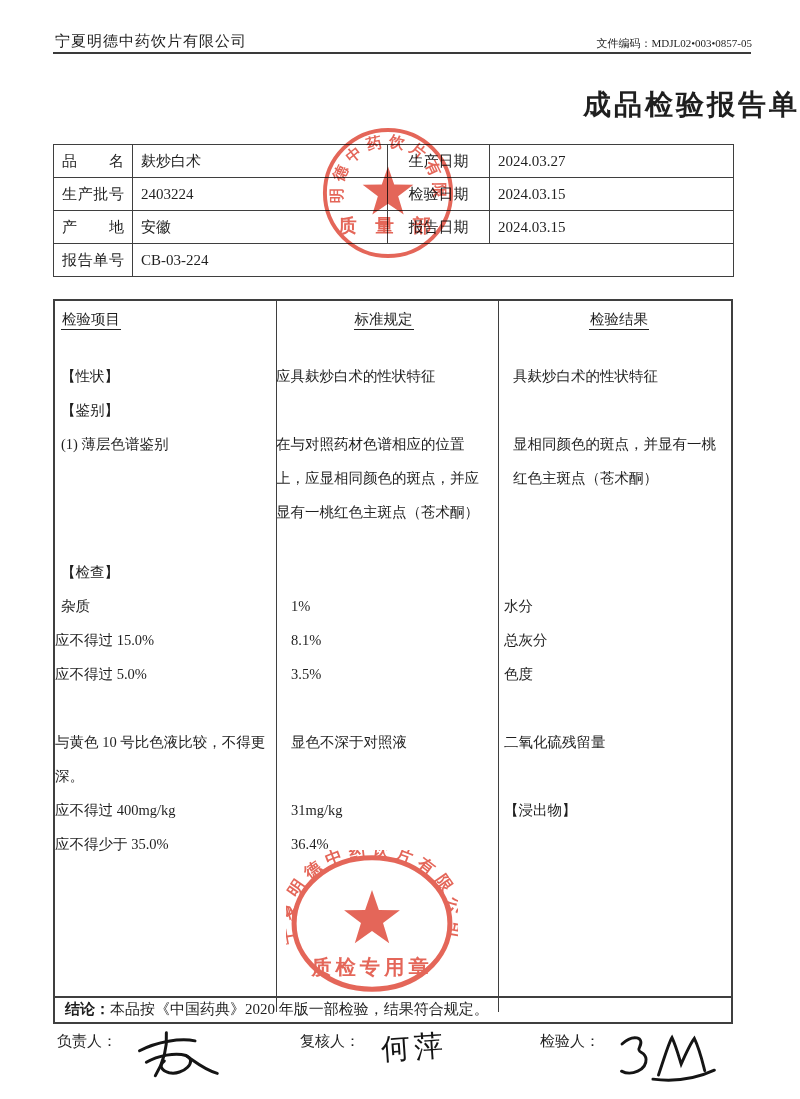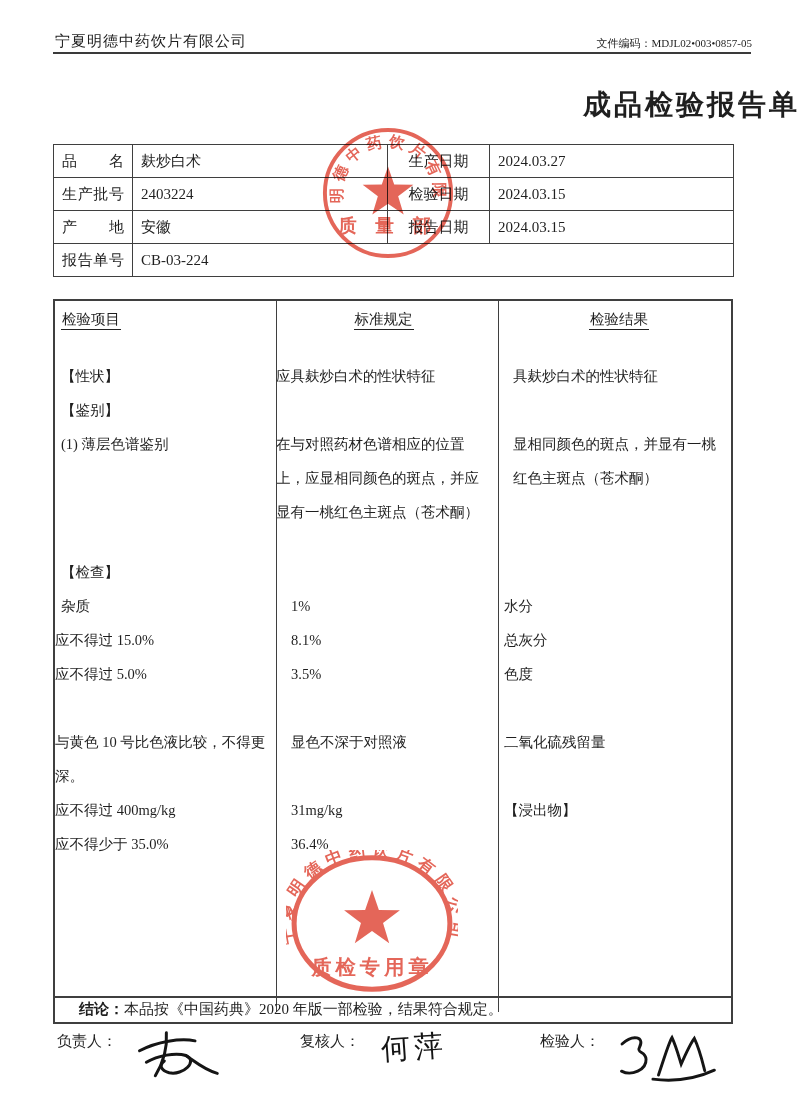--- a/index.html
+++ b/index.html
@@ -27,21 +27,21 @@
   .mt-grid .cell{line-height:34px;}
   .mt-grid .c1{padding-left:6px;padding-right:4px;}
   .mt-grid .c2{padding-left:0;padding-right:7px;}
   .mt-grid .c3{padding-left:15px;padding-right:6px;}
   .mt-grid .hd{height:50px;padding-top:8px;line-height:20px;}
   .mt-grid .hd.c2,.mt-grid .hd.c3{text-align:center;}
   .mt-grid .hd span{border-bottom:1px solid #222;padding:0 1px 2px 1px;}
   .mt-grid .spacer{grid-column:1/-1;height:26px;}
   
   .concl{left:53px;top:996px;width:680px;height:28px;border:2px solid #3f3f3f;box-sizing:border-box;
-         font-size:15px;line-height:23px;padding-left:24px;}
+         font-size:15px;line-height:23px;padding-left:10px;}
   .concl b{font-weight:700;}
   .signs{left:53px;top:1026px;width:700px;height:64px;font-size:15px;}
   .signs .slabel{position:absolute;top:6px;}
   .sig-svg{position:absolute;}
   .sig-text{position:absolute;font-size:29px;letter-spacing:4px;transform:rotate(-4deg);color:#141414;}
   
   .stamp{pointer-events:none;opacity:.78;mix-blend-mode:multiply;}
   .stamp-top{left:319px;top:124px;}
   .stamp-bottom{left:286px;top:850px;}
 </style>

